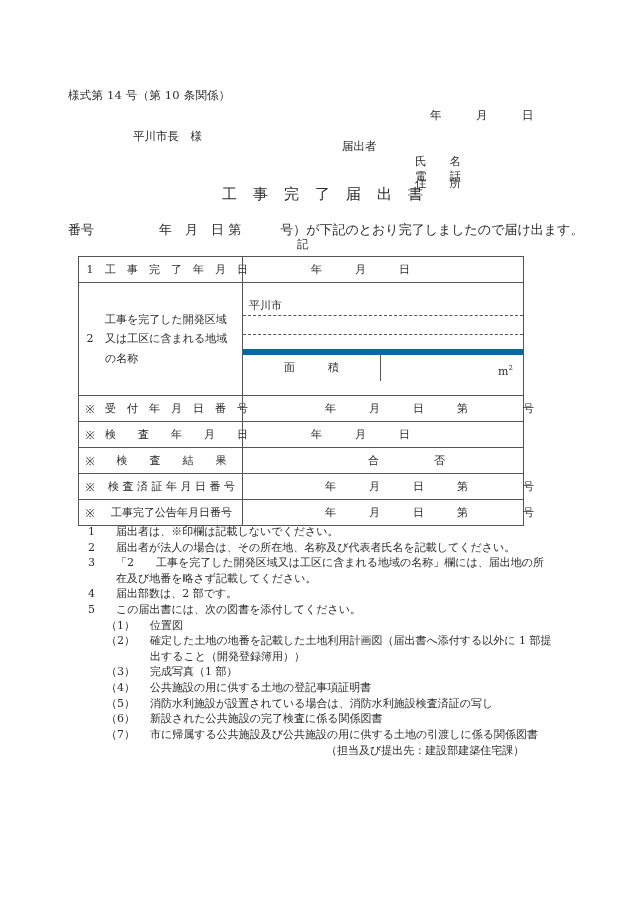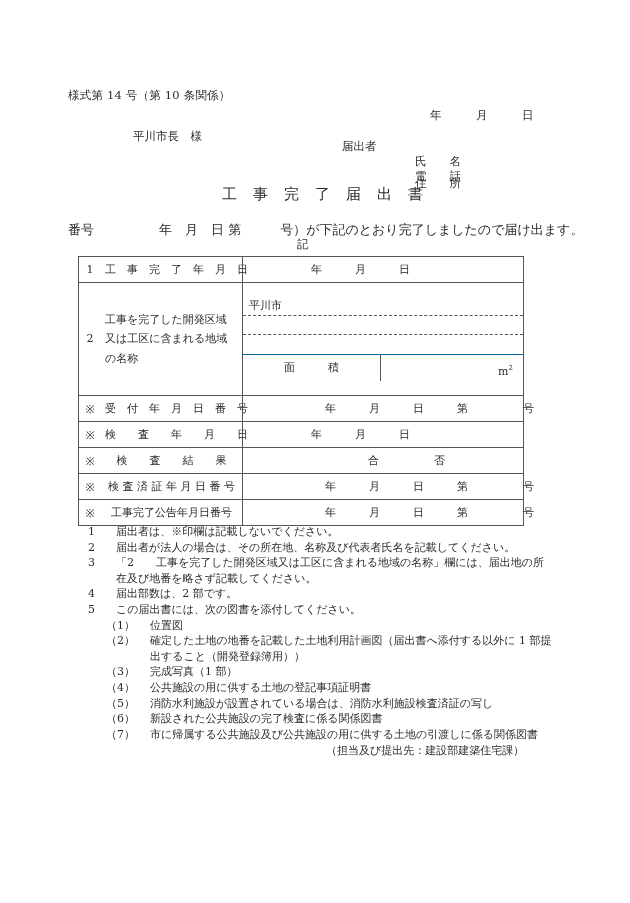--- a/index.html
+++ b/index.html
@@ -108,21 +108,21 @@
   .r-res   { padding-left: 125px !important; }
 
   
   .area-wrap {
     position: relative;
     height: 86px;
   }
   .area-name-zone {
     position: relative;
     height: 59px;
-    border-bottom: 1px solid #0369a1;
+    border-bottom: 6px solid #0369a1;
     box-sizing: border-box;
   }
   .area-city {
     position: absolute;
     left: 6px; top: 2px;
     font-size: 11px;
     white-space: pre;
   }
   .dash-line {
     position: absolute;

